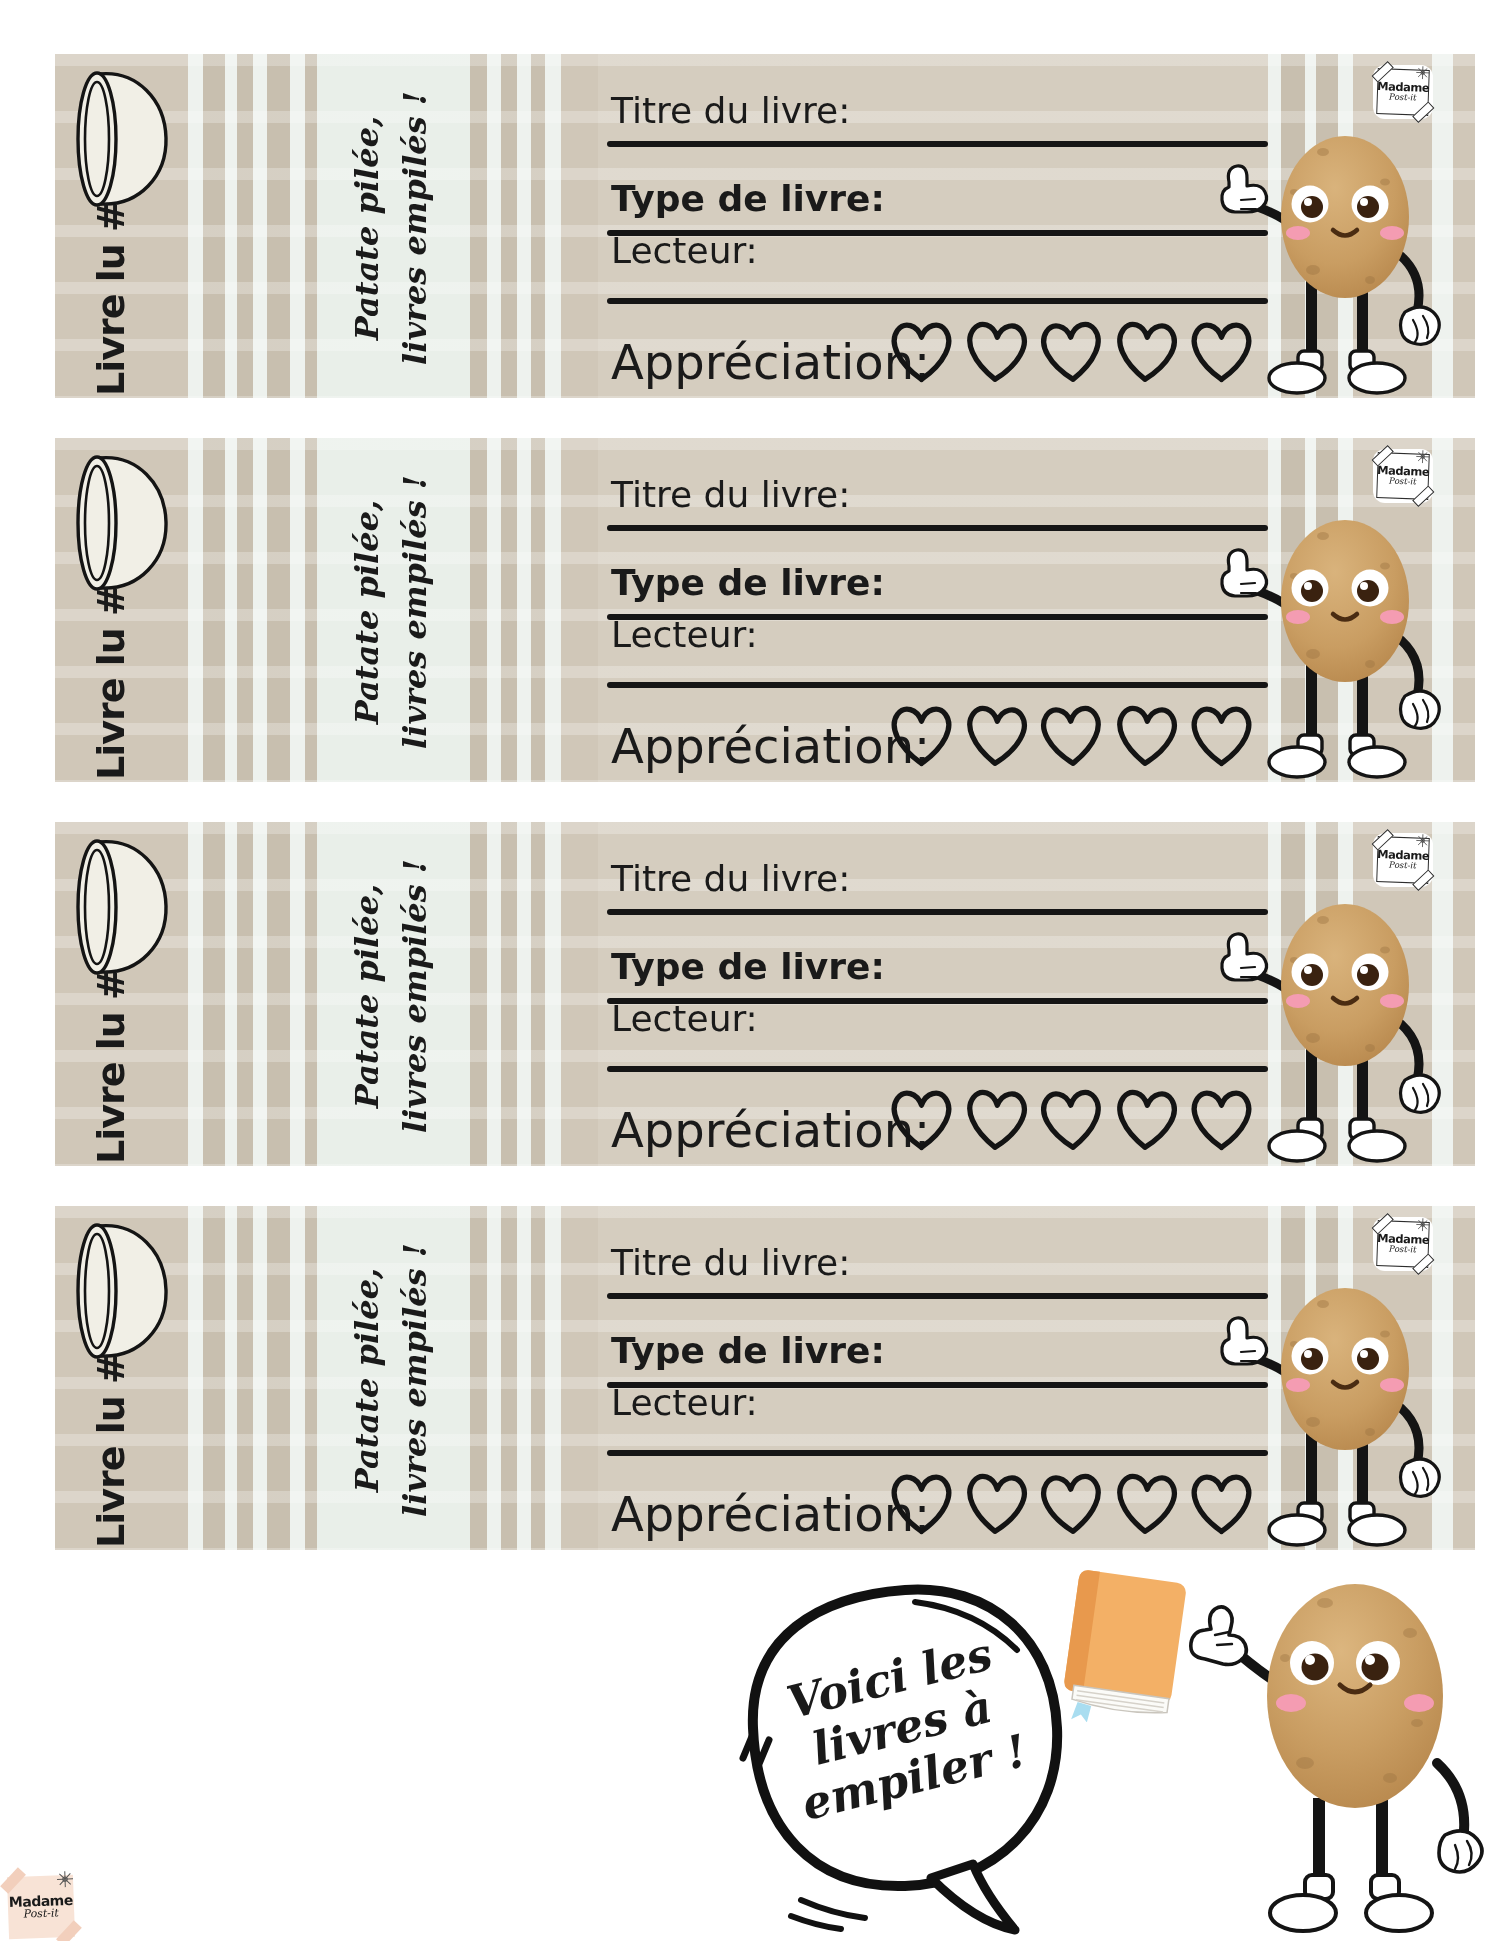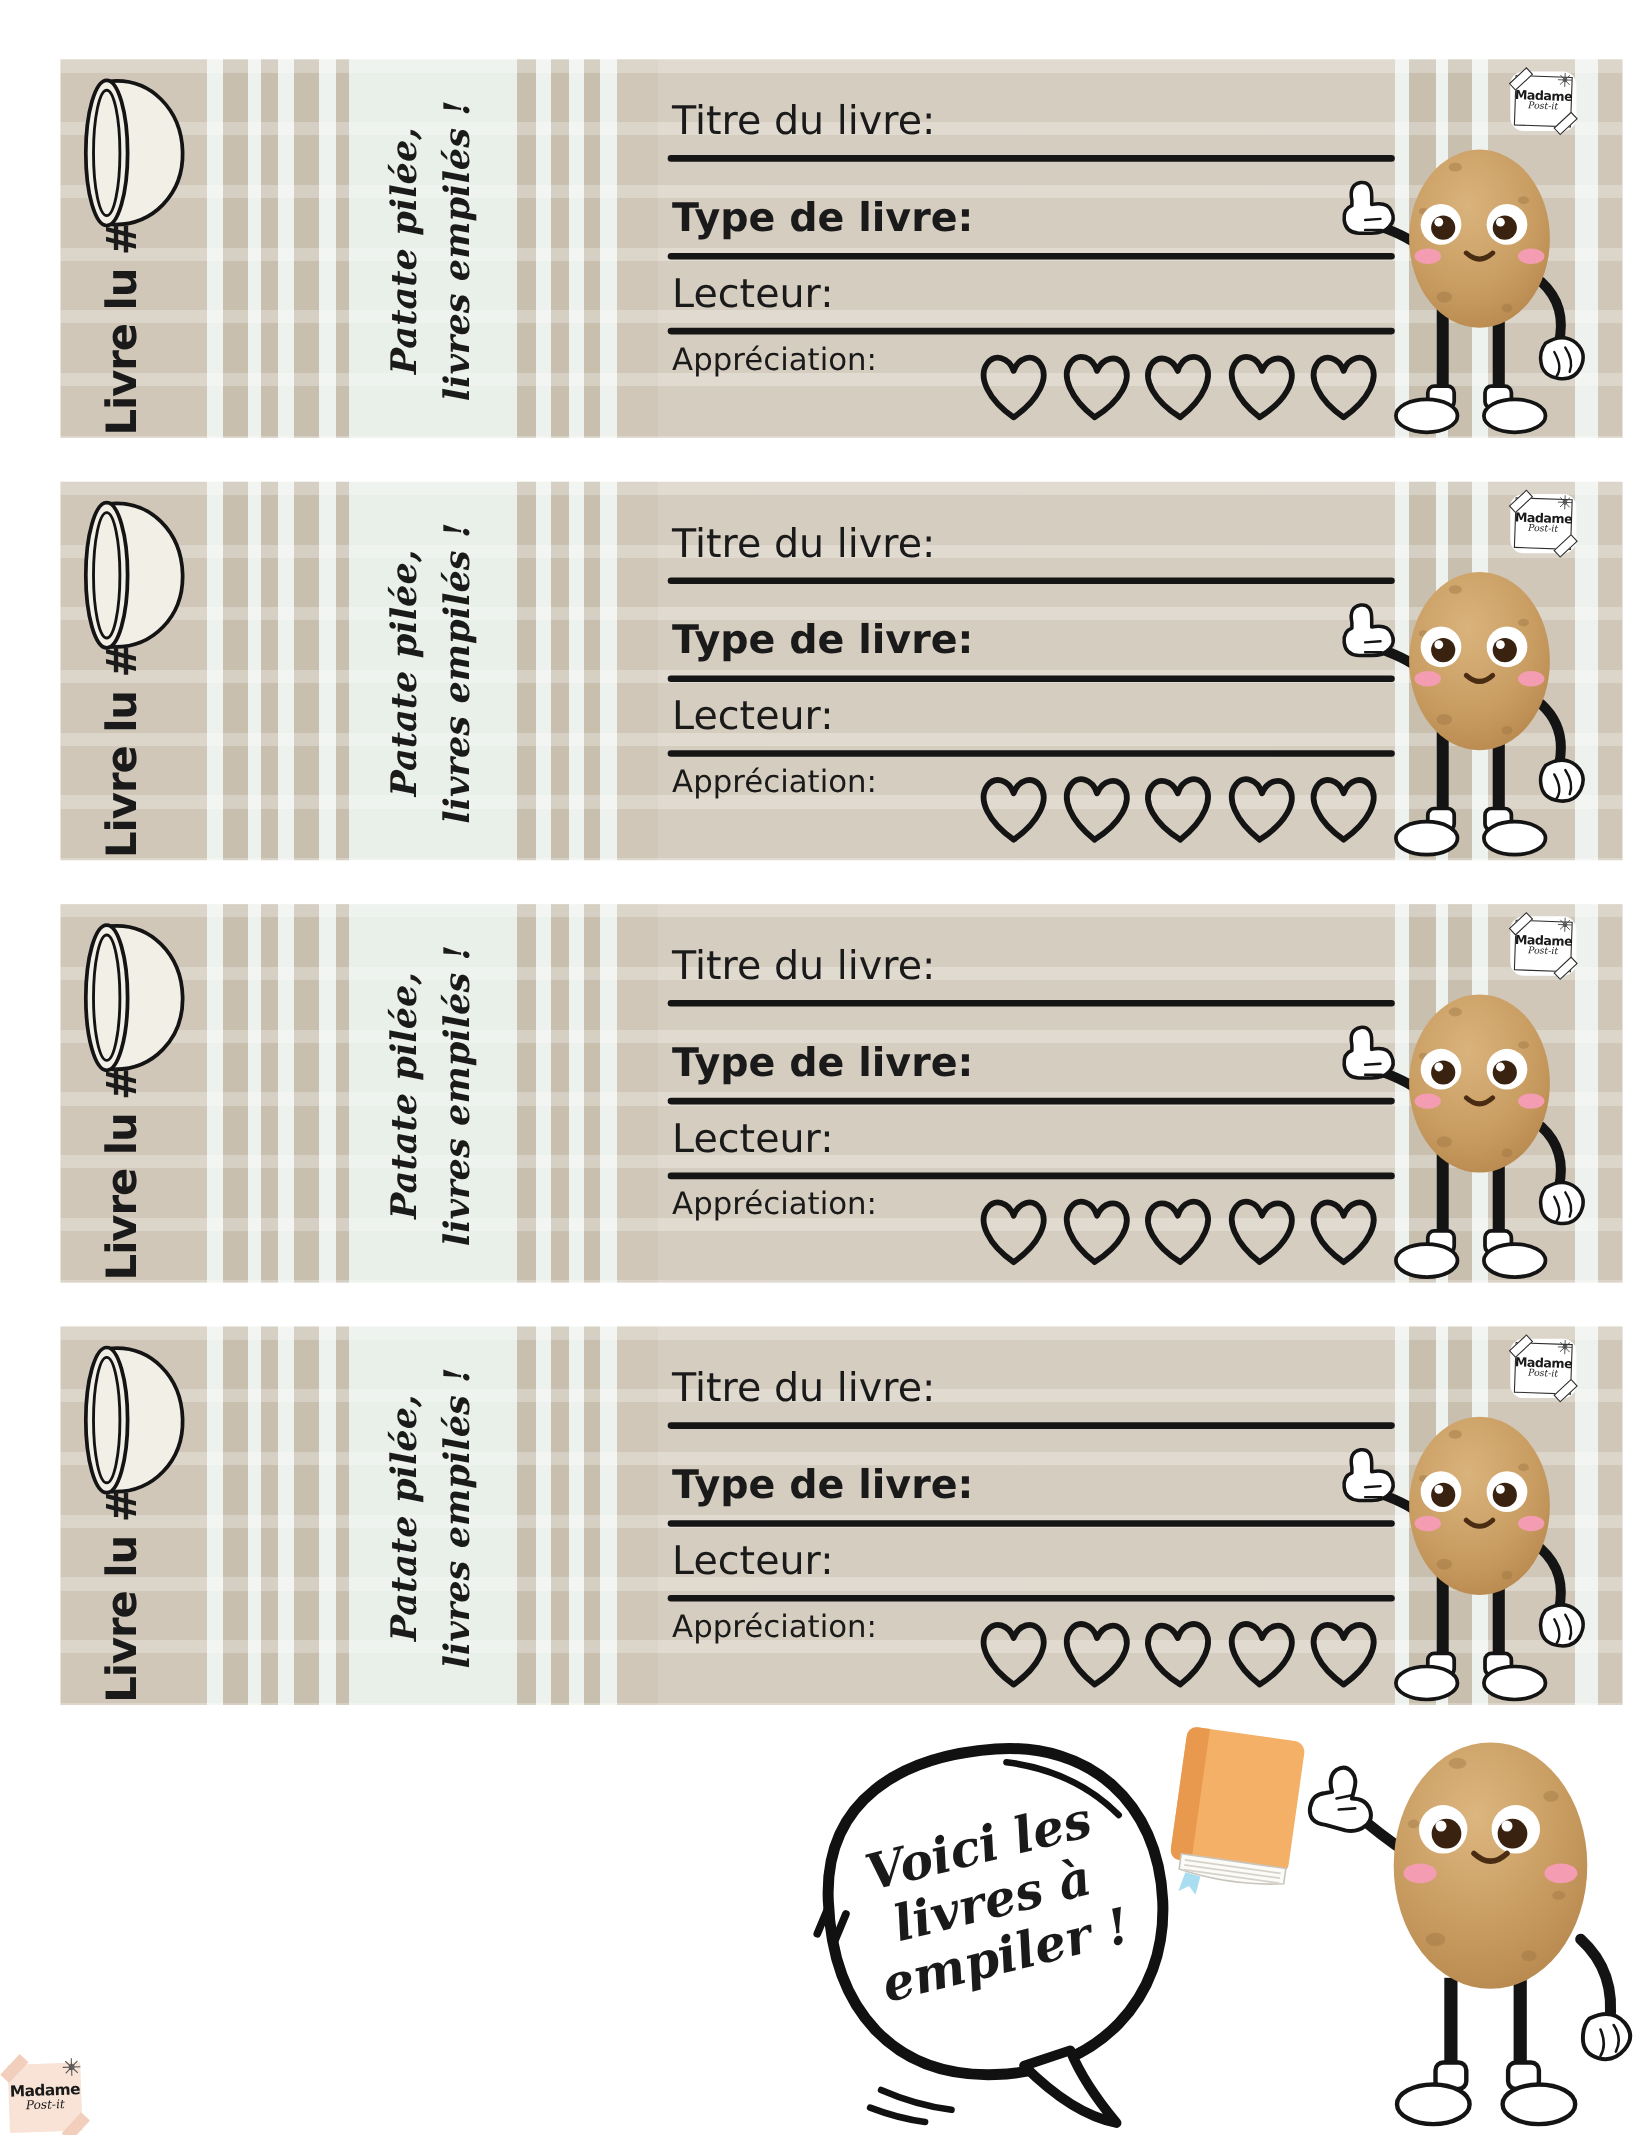--- a/index.html
+++ b/index.html
@@ -40,22 +40,22 @@
   }
   .slogan {
     position:absolute; left:288px; top:340px; width:332px;
     transform:rotate(-90deg); transform-origin:0 0;
     font-family:"DejaVu Serif", serif; font-style:italic; font-weight:bold;
     font-size:32px; line-height:1.5; text-align:center; white-space:nowrap;
   }
   .f-label { position:absolute; left:556px; font-size:36px; white-space:nowrap; }
   .f-label.l1 { top:36px; }
   .f-label.l2 { top:124px;font-weight:bold; }
-  .f-label.l3 { top:193px; }
-  .f-label.l4 { top:256px; font-size:28px; }
+  .f-label.l3 { top:176px; }
+  .f-label.l4 { top:280px; font-size:48px; }
   .wline { position:absolute; left:552px; width:661px; height:6px;
            background:#151515; border-radius:3px; }
   .wline.w1 { top:87px; } .wline.w2 { top:176px; } .wline.w3 { top:244px; }
   .hearts { position:absolute; left:830px; top:262px; display:flex; gap:2px; }
   .hearts svg:nth-child(2n) { transform:rotate(3deg); }
   .hearts svg:nth-child(3n) { transform:rotate(-3deg); }
   .card-potato { position:absolute; left:1140px; top:76px; }
 
   
   .logo-box { position:absolute; }

